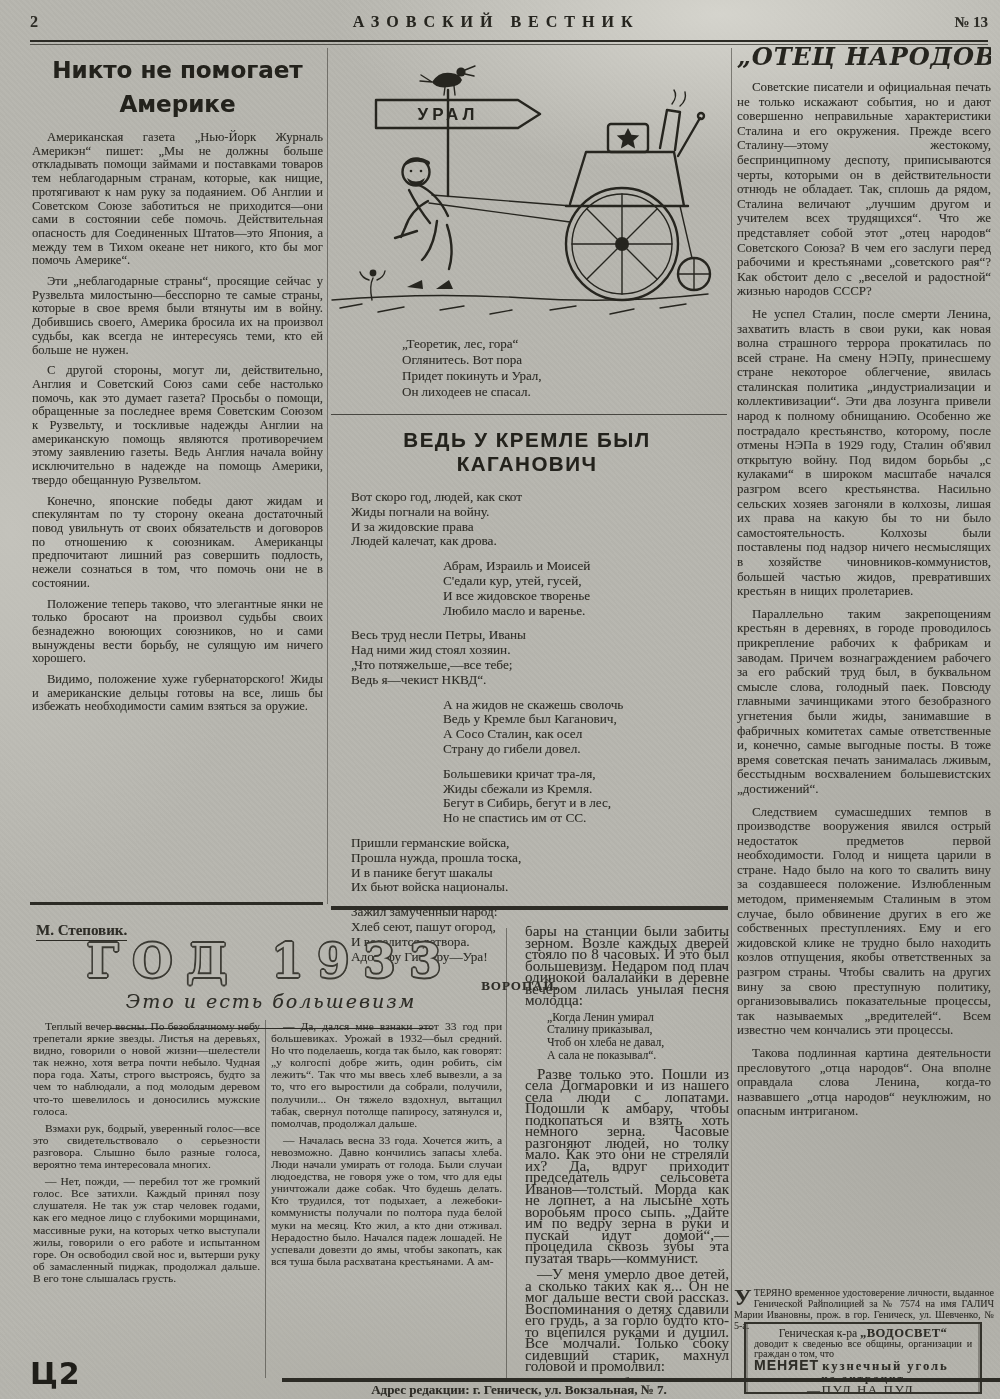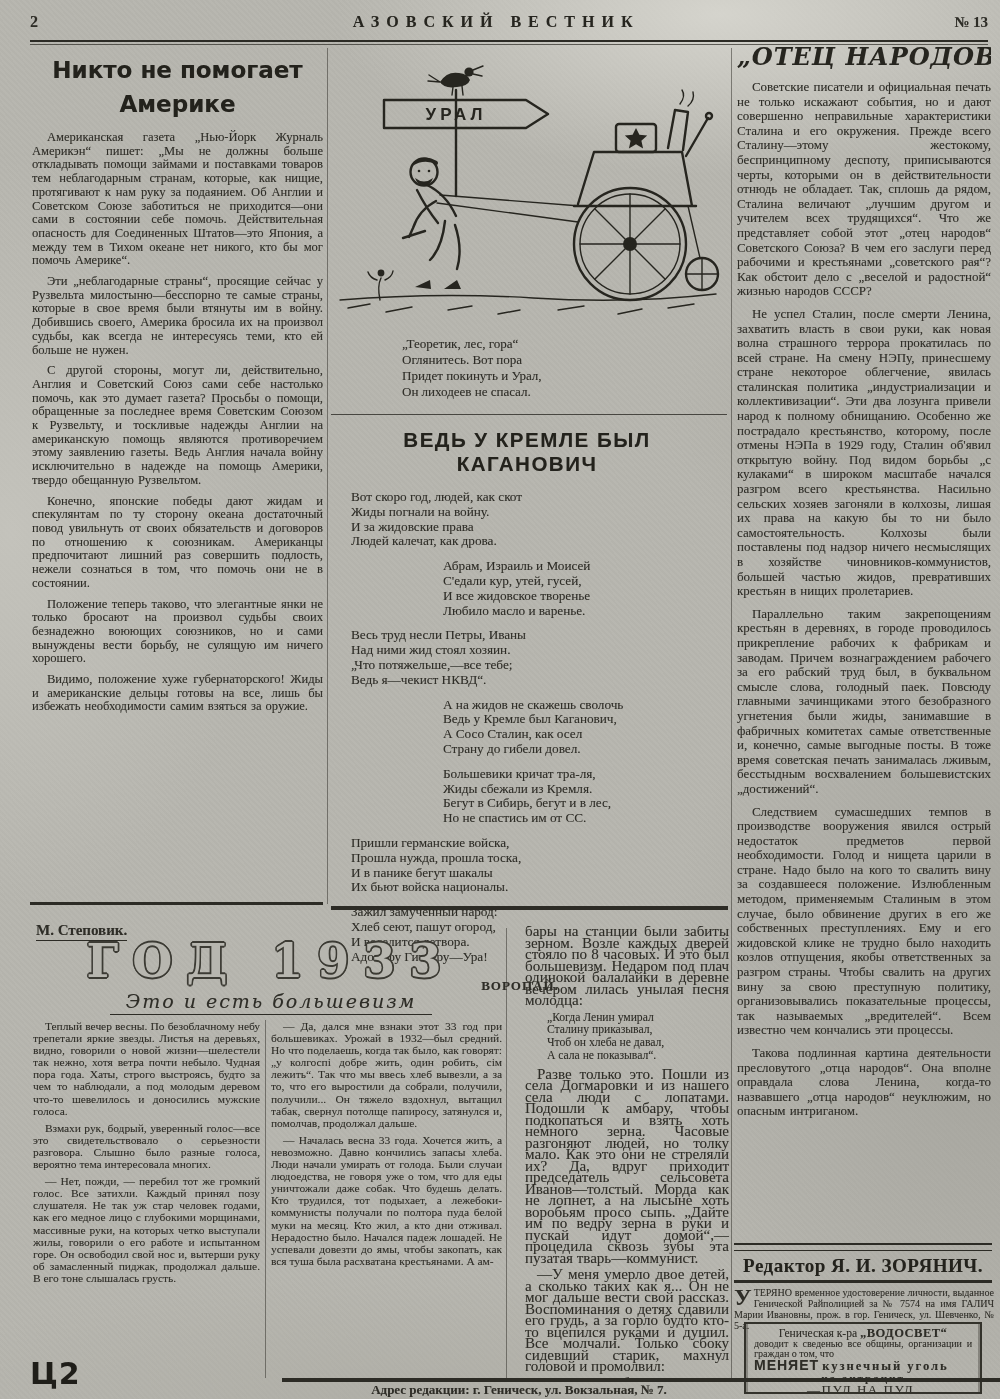--- a/index.html
+++ b/index.html
@@ -26,21 +26,21 @@
   .mast-issue{font-size:15px;font-weight:bold;}
 
   
   .bodytext p{margin:0 0 7px;font-size:12.5px;line-height:13.7px;text-align:justify;text-indent:15px;word-spacing:1px;}
 
   
   .col-america{position:absolute;left:32px;top:46px;width:291px;height:852px;overflow:hidden;margin-top:7px;}
   .america-title{font-family:"DejaVu Sans",sans-serif;font-weight:bold;font-size:23px;line-height:34px;text-align:center;color:#23221c;margin:0 0 10px;}
 
   
-  .cartoon{position:absolute;left:328px;top:54px;width:394px;height:274px;}
+  .cartoon{position:absolute;left:320px;top:54px;width:394px;height:274px;}
   .caption{position:absolute;left:402px;top:336px;width:260px;font-size:13px;line-height:16px;}
   .caption div{white-space:nowrap;}
 
   
   .poem{position:absolute;left:345px;top:428px;width:376px;}
   .poem-title{font-family:Liberation Sans, sans-serif;font-weight:bold;font-size:20.5px;letter-spacing:1.5px;text-align:center;color:#23221c;margin:0 0 14px;margin-left:-12px;}
   .stanza{margin:0 0 10px 6px;font-size:13.2px;line-height:14.8px;}
   .stanza.indent{margin-left:98px;}
   .poem-sig{text-align:center;font-weight:bold;font-size:13px;letter-spacing:1px;margin:14px 26px 0 0;}
 
@@ -65,21 +65,21 @@
   .ad-action{font-family:"Liberation Sans",sans-serif;font-weight:bold;font-size:14px;letter-spacing:1px;}
   .ad-obj{font-weight:bold;letter-spacing:2px;}
   .ad-l4{font-weight:bold;font-size:11px;line-height:11px;text-align:center;letter-spacing:2px;}
   .ad-l5{font-size:13px;line-height:12px;text-align:center;letter-spacing:1.5px;}
 
   
   .byline{position:absolute;left:36px;top:922px;font-size:15px;font-weight:bold;border-bottom:1.5px solid #2c2b25;padding-bottom:1px;}
   .god-title{position:absolute;left:40px;top:934px;width:462px;text-align:center;font-family:"DejaVu Serif",serif;font-weight:bold;font-size:46px;letter-spacing:14px;color:#b7b6af;
     text-shadow:1.6px 0 #3c3b34,-1.6px 0 #3c3b34,0 1.6px #3c3b34,0 -1.6px #3c3b34,1.2px 1.2px #3c3b34,-1.2px -1.2px #3c3b34,1.2px -1.2px #3c3b34,-1.2px 1.2px #3c3b34;}
   .god-sub-wrap{position:absolute;left:40px;top:990px;width:462px;text-align:center;}
-  .god-sub{display:inline-block;font-family:"DejaVu Serif",serif;font-style:italic;font-size:19px;letter-spacing:2px;border-bottom:1.5px solid #2c2b25;padding:0 16px 2px;}
+  .god-sub{display:inline-block;font-family:"DejaVu Serif",serif;font-style:italic;font-size:19px;letter-spacing:2px;border-bottom:1.5px solid #2c2b25;padding:0 16px 16px;}
   .gcol{position:absolute;overflow:hidden;}
   .gcol p{margin:0 0 5px;font-size:11.4px;line-height:12.1px;text-align:justify;text-indent:12px;}
   .gcol1{left:33px;top:1020px;width:227px;height:358px;}
   .gcol2{left:271px;top:1020px;width:231px;height:360px;}
   .gcol3{left:513px;top:926px;width:216px;height:452px;}
   .gcol3 p{font-size:15px;line-height:11.5px;margin-left:12px;}
   .gcol3 .lead{text-indent:0;}
   .song{margin:3px 0 6px 34px;font-size:11.6px;line-height:12.8px;}
 
   .footer-address{position:absolute;left:284px;top:1382px;width:470px;text-align:center;font-weight:bold;font-size:13px;}
@@ -234,25 +234,20 @@
 
   <section class="col-father bodytext txt">
     <h2 class="father-title">„ОТЕЦ НАРОДОВ“</h2>
     <p>Советские писатели и официальная печать не только искажают события, но и дают совершенно неправильные характеристики Сталина и его окружения. Прежде всего Сталину—этому жестокому, беспринципному деспоту, приписываются черты, которыми он в действительности отнюдь не обладает. Так, сплошь да рядом, Сталина величают „лучшим другом и учителем всех трудящихся“. Что же представляет собой этот „отец народов“ Советского Союза? В чем его заслуги перед рабочими и крестьянами „советского рая“? Как обстоит дело с „веселой и радостной“ жизнью народов СССР?</p>
     <p>Не успел Сталин, после смерти Ленина, захватить власть в свои руки, как новая волна страшного террора прокатилась по всей стране. На смену НЭПу, принесшему стране некоторое облегчение, явилась сталинская политика „индустриализации и коллективизации“. Эти два лозунга привели народ к полному обнищанию. Особенно же пострадало крестьянство, которому, после отмены НЭПа в 1929 году, Сталин об'явил открытую войну. Под видом борьбы „с кулаками“ в широком масштабе начался разгром всего крестьянства. Насильно сельских хозяев загоняли в колхозы, лишая их права на какую бы то ни было самостоятельность. Колхозы были поставлены под надзор ничего несмыслящих в хозяйстве чиновников-коммунистов, большей частью жидов, превративших крестьян в нищих пролетариев.</p>
     <p>Параллельно таким закрепощениям крестьян в деревнях, в городе проводилось прикрепление рабочих к фабрикам и заводам. Причем вознаграждением рабочего за его рабский труд был, в буквальном смысле слова, голодный паек. Повсюду главными зачинщиками этого безобразного угнетения были жиды, занимавшие в фабричных комитетах самые ответственные и, конечно, самые выгодные посты. В тоже время советская печать занималась лживым, бесстыдным восхвалением большевистских „достижений“.</p>
     <p>Следствием сумасшедших темпов в производстве вооружения явился острый недостаток предметов первой необходимости. Голод и нищета царили в стране. Надо было на кого то свалить вину за создавшееся положение. Излюбленным методом, применяемым Сталиным в этом случае, было обвинение других в его же собственных преступлениях. Ему и его жидовской клике не трудно было находить козлов отпущения, якобы ответственных за разгром страны. Чтобы свалить на других вину за свою преступную политику, организовывались показательные процессы, так называемых „вредителей“. Всем известно чем кончались эти процессы.</p>
     <p>Такова подлинная картина деятельности пресловутого „отца народов“. Она вполне оправдала слова Ленина, когда-то назвавшего „отца народов“ неуклюжим, но опасным интриганом.</p>
   </section>
 
-  <div class="editor txt">
-    <div class="r1"></div>
-    <h3>Редактор Я. И. ЗОРЯНИЧ.</h3>
-    <div class="r2"></div>
-  </div>
 
   <div class="lost txt">
     <span class="dropcap">У</span>
     <span>ТЕРЯНО временное удостоверение личности, выданное Генической Райполицией за № 7574 на имя ГАЛИЧ Марии Ивановны, прож. в гор. Геническ, ул. Шевченко, № 5-а.</span>
   </div>
 
   <div class="adbox txt">
     <div class="ad-l1">
       <span>Геническая к-ра</span>
       <span class="ad-brand">„ВОДОСВЕТ“</span>

